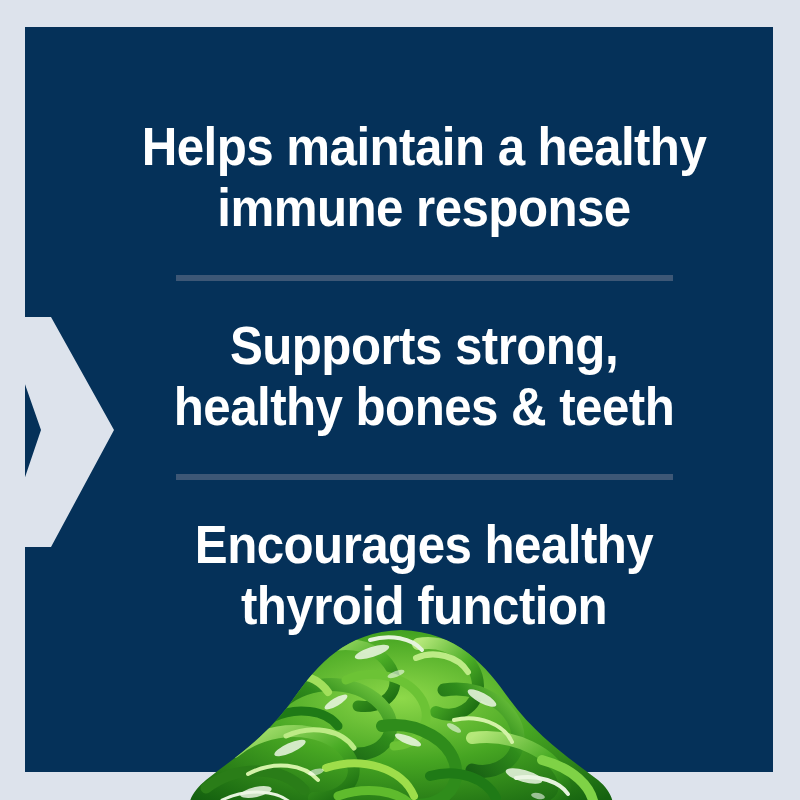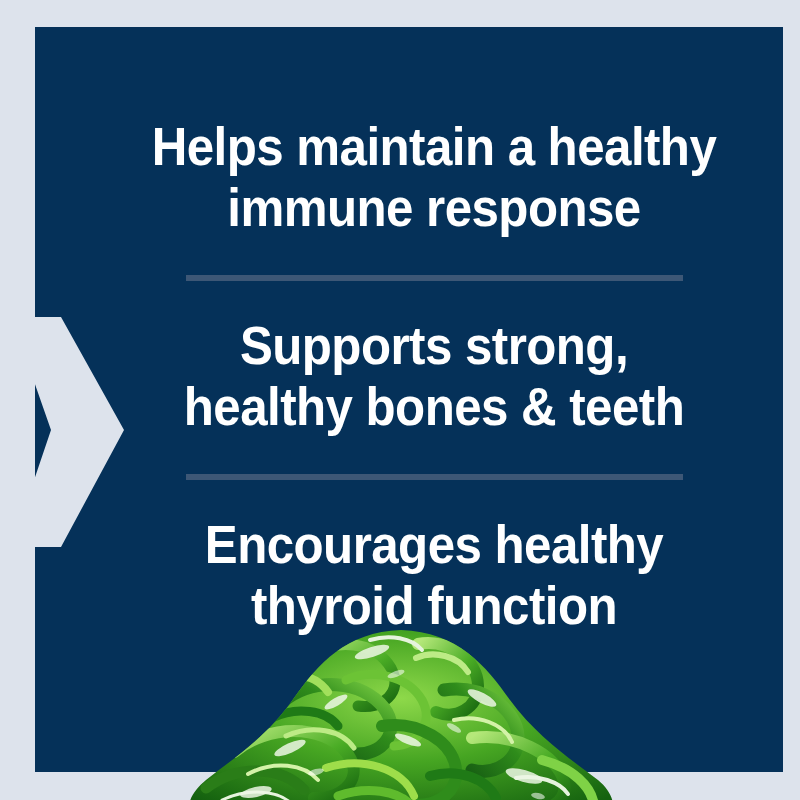--- a/index.html
+++ b/index.html
@@ -19,21 +19,21 @@
     position: relative;
     width: 800px;
     height: 800px;
     background: #dde3ec;
     overflow: hidden;
   }
 
   
   #card {
     position: absolute;
-    left: 35px;
+    left: 25px;
     top: 27px;
     width: 748px;
     height: 745px;
     background: #053159;
     overflow: hidden;
   }
 
   
   #chevron {
     position: absolute;

